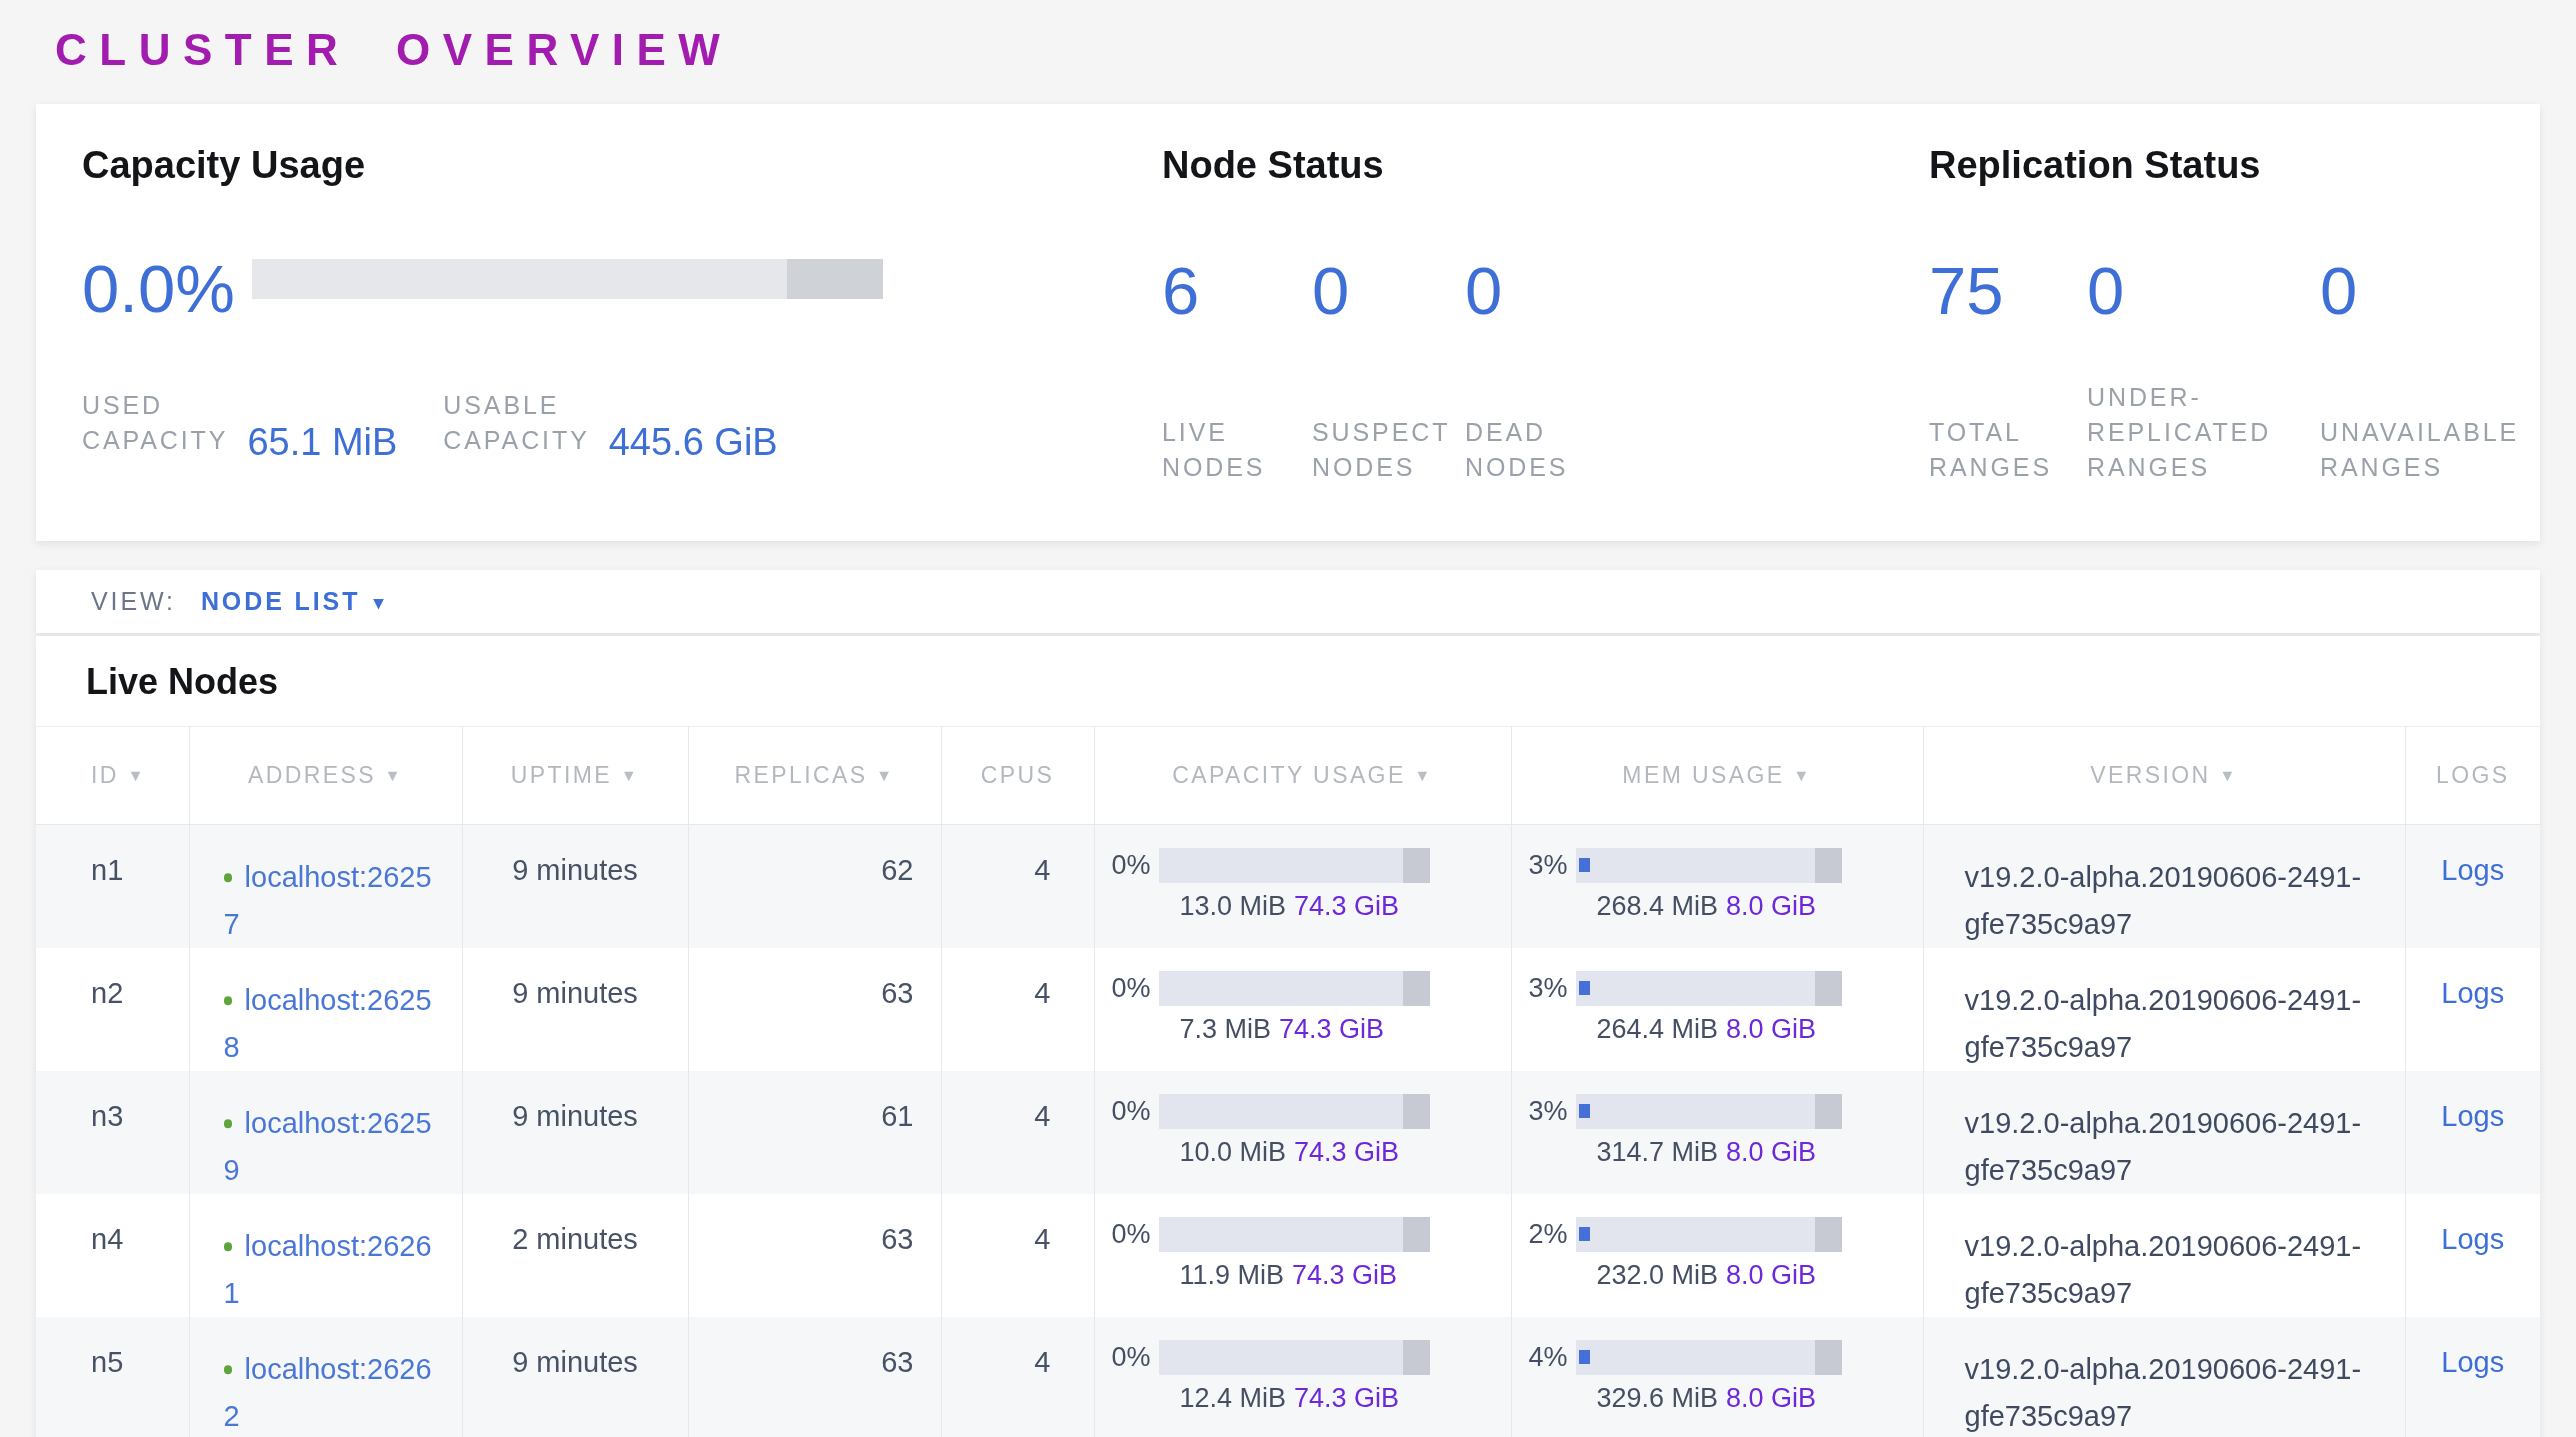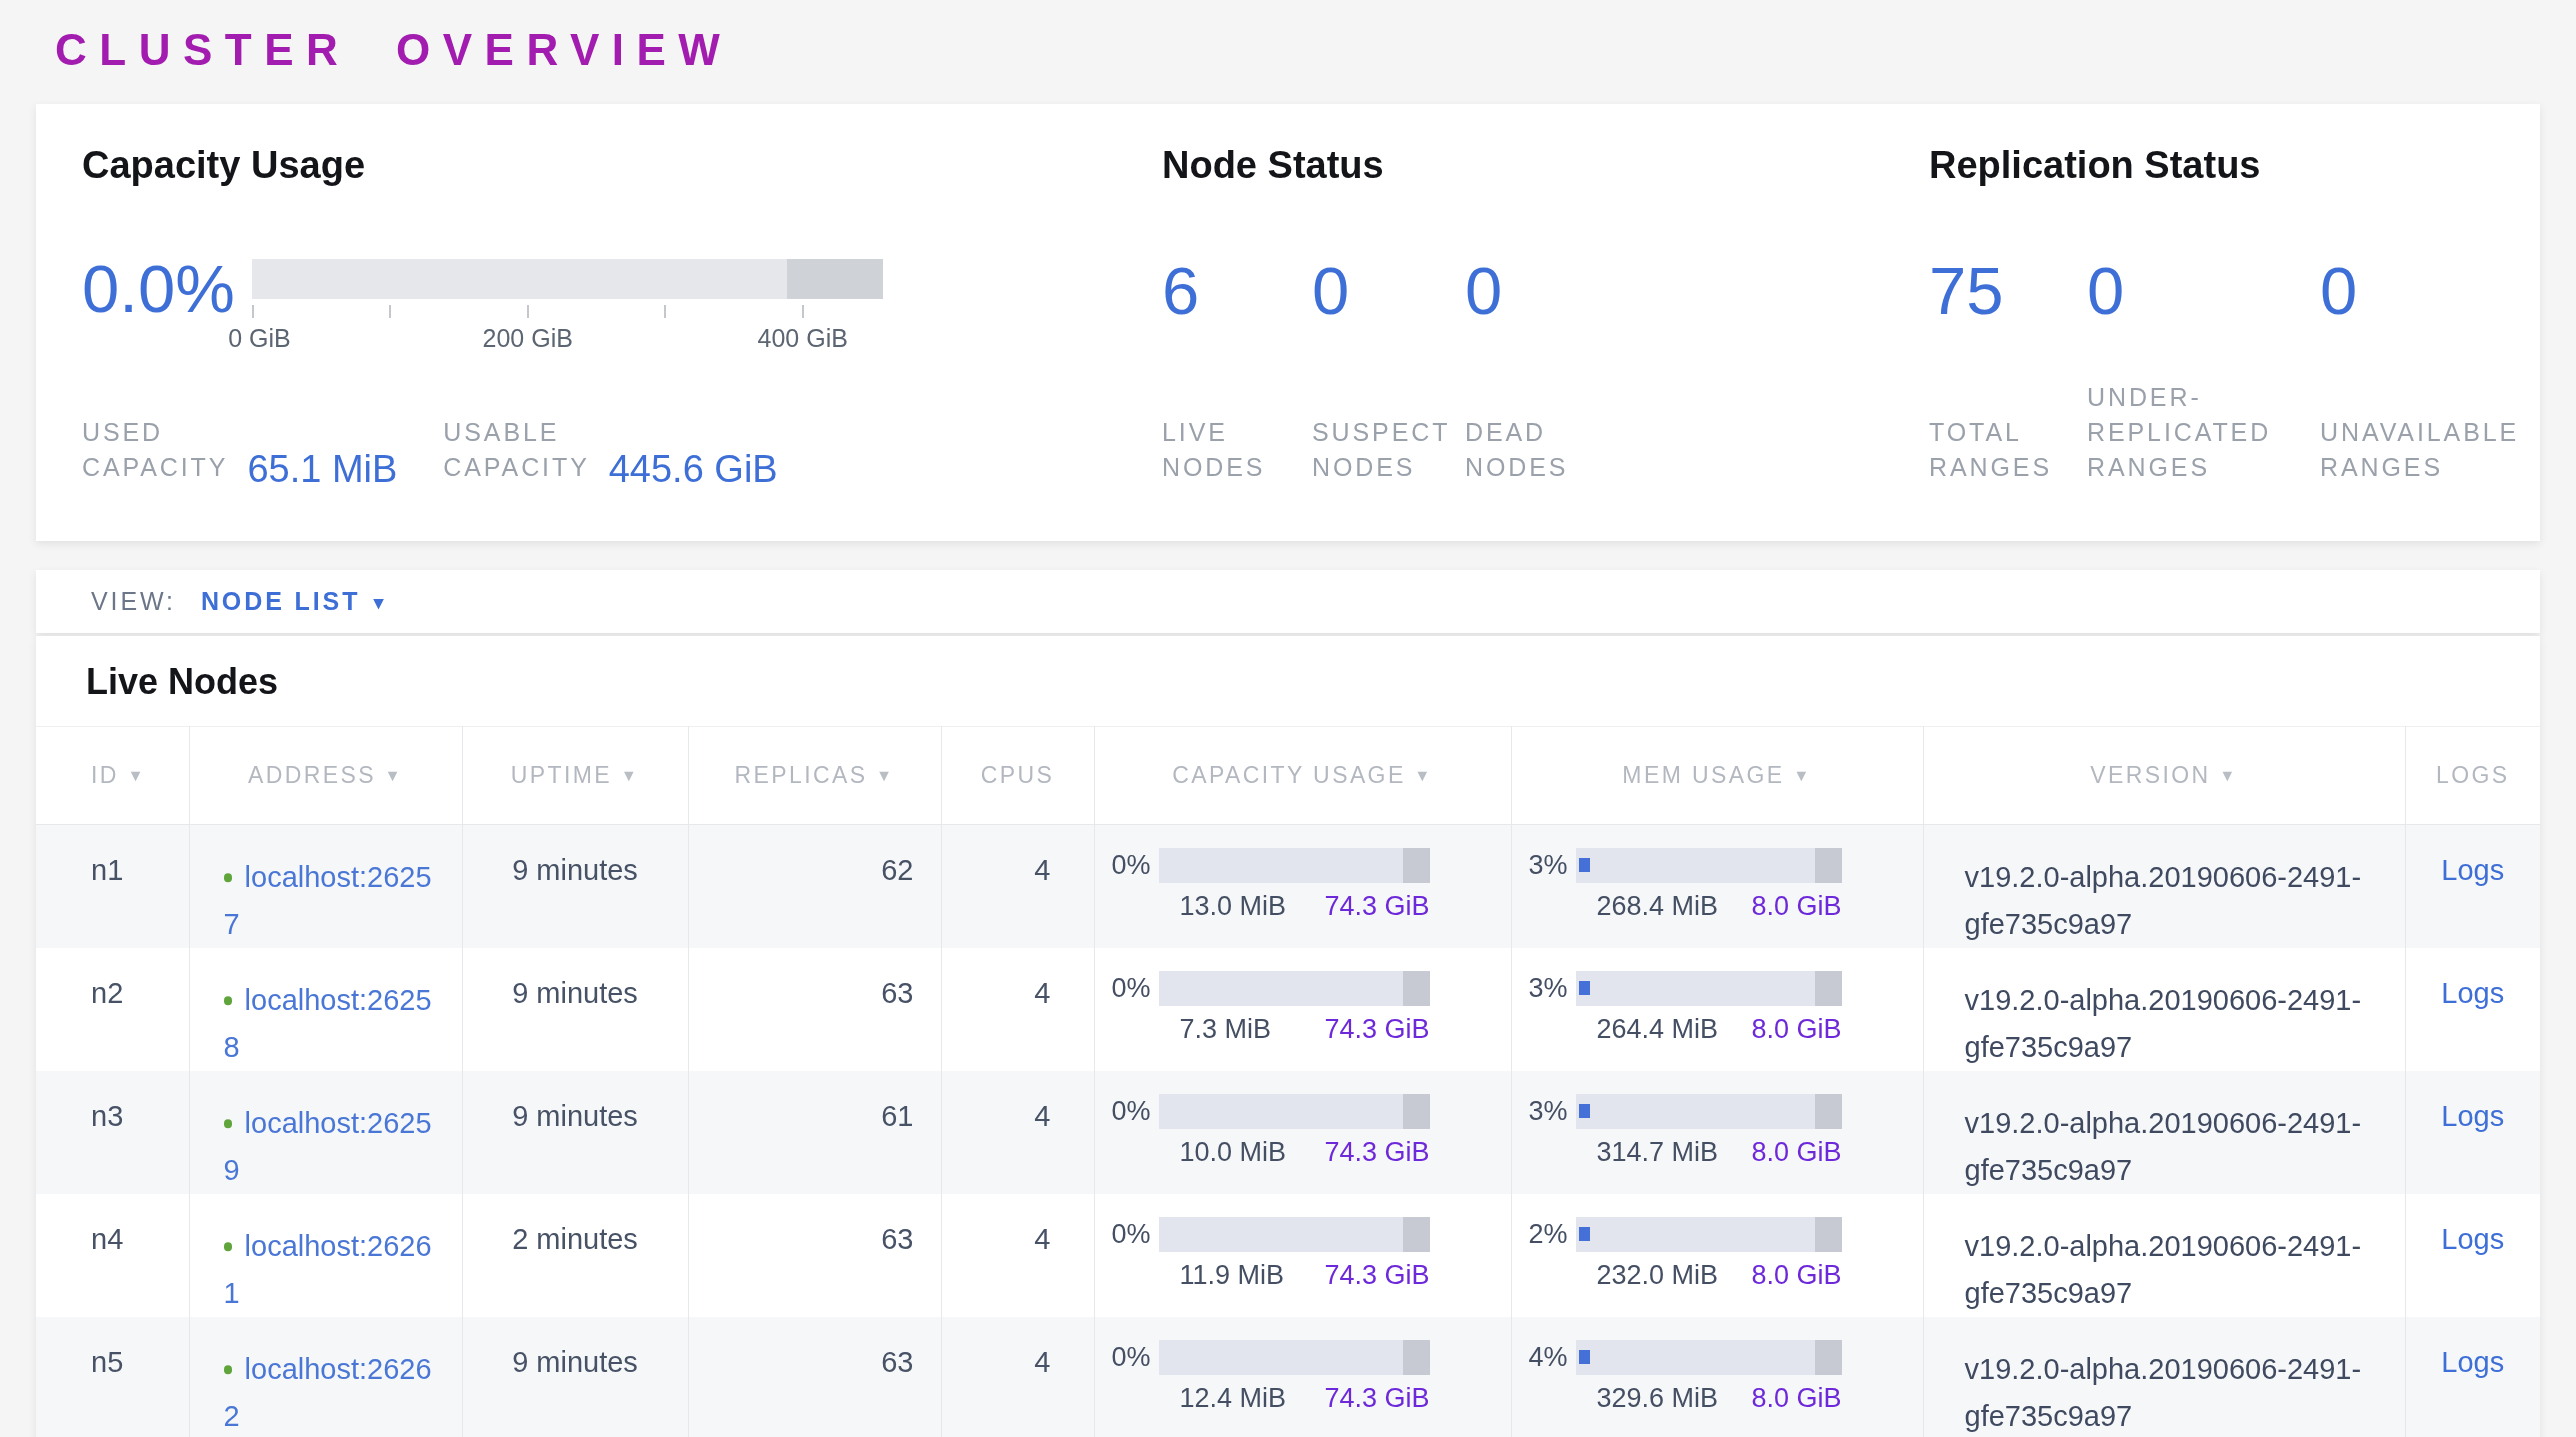--- a/index.html
+++ b/index.html
@@ -97,21 +97,21 @@
   .c-uptime   { text-align: center; }
   .c-replicas { text-align: right; padding-right: 27px; }
   .c-cpus     { text-align: right; padding-right: 43px; }
   .c-cap, .c-mem { padding-top: 23px; }
   .usage-top { display: flex; align-items: center; }
   .pct { flex: none; width: 56px; text-align: right; margin-right: 8.6px; font-size: 27px; color: #454f63; }
   .rbar { width: 271px; height: 35px; background: #e2e5ee; position: relative; }
   .c-mem .rbar { width: 266px; }
   .rtail { position: absolute; right: 0; top: 0; bottom: 0; width: 27px; background: #c7cad3; }
   .rused { position: absolute; left: 2.9px; top: 50%; margin-top: -7.7px; width: 11.5px; height: 14.4px; background: #4470d8; }
-  .usage-cap { display: flex; justify-content: space-between; width: 271px; margin-left: 64px; margin-top: 8.6px; font-size: 27px; }
+  .usage-cap { display: flex; justify-content: flex-start; width: 271px; margin-left: 64px; margin-top: 8.6px; font-size: 27px; gap: 8px; }
   .c-mem .usage-cap { width: 266px; }
   .uval { color: #454f63; padding-left: 21px; }
   .utot { color: #6d28d9; }
   .c-version { padding-left: 41px; padding-right: 38px; line-height: 47px; color: #3f4a61; overflow-wrap: break-word; }
   .c-logs { text-align: center; }
   .logs-link { color: #3e6fd7; text-decoration: none; cursor: pointer; }
 </style>
 </head>
 <body>
 
@@ -121,30 +121,20 @@
 
   <section class="card summary">
 
     <div class="sec sec-capacity">
       <h2 class="sec-title">Capacity Usage</h2>
       <div class="cap-row">
         <div class="big-num">0.0%</div>
         <div class="cap-chart">
           <div class="cap-bar">
             <div class="cap-bar-tail"></div>
-          </div>
-          <div class="cap-ticks">
-            <i class="tick tk0"></i>
-              <i class="tick tk1"></i>
-              <i class="tick tk2"></i>
-              <i class="tick tk3"></i>
-              <i class="tick tk4"></i>
-            <span class="tick-label tl0">0 GiB</span>
-            <span class="tick-label tl1">200 GiB</span>
-            <span class="tick-label tl2">400 GiB</span>
           </div>
         </div>
       </div>
       <div class="stats-pairs">
         <div class="pair">
           <div class="mini-label">
             <div>USED</div>
             <div>CAPACITY</div>
           </div>
           <div class="pair-val">65.1 MiB</div>

